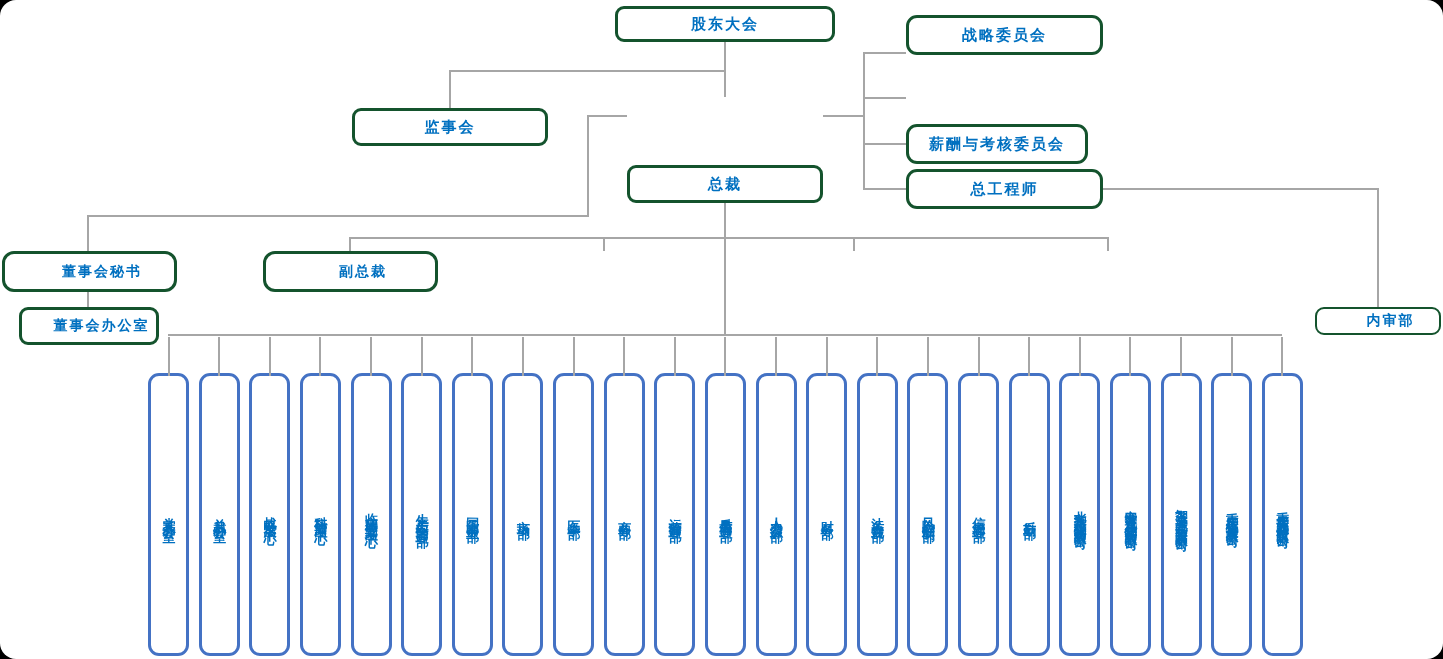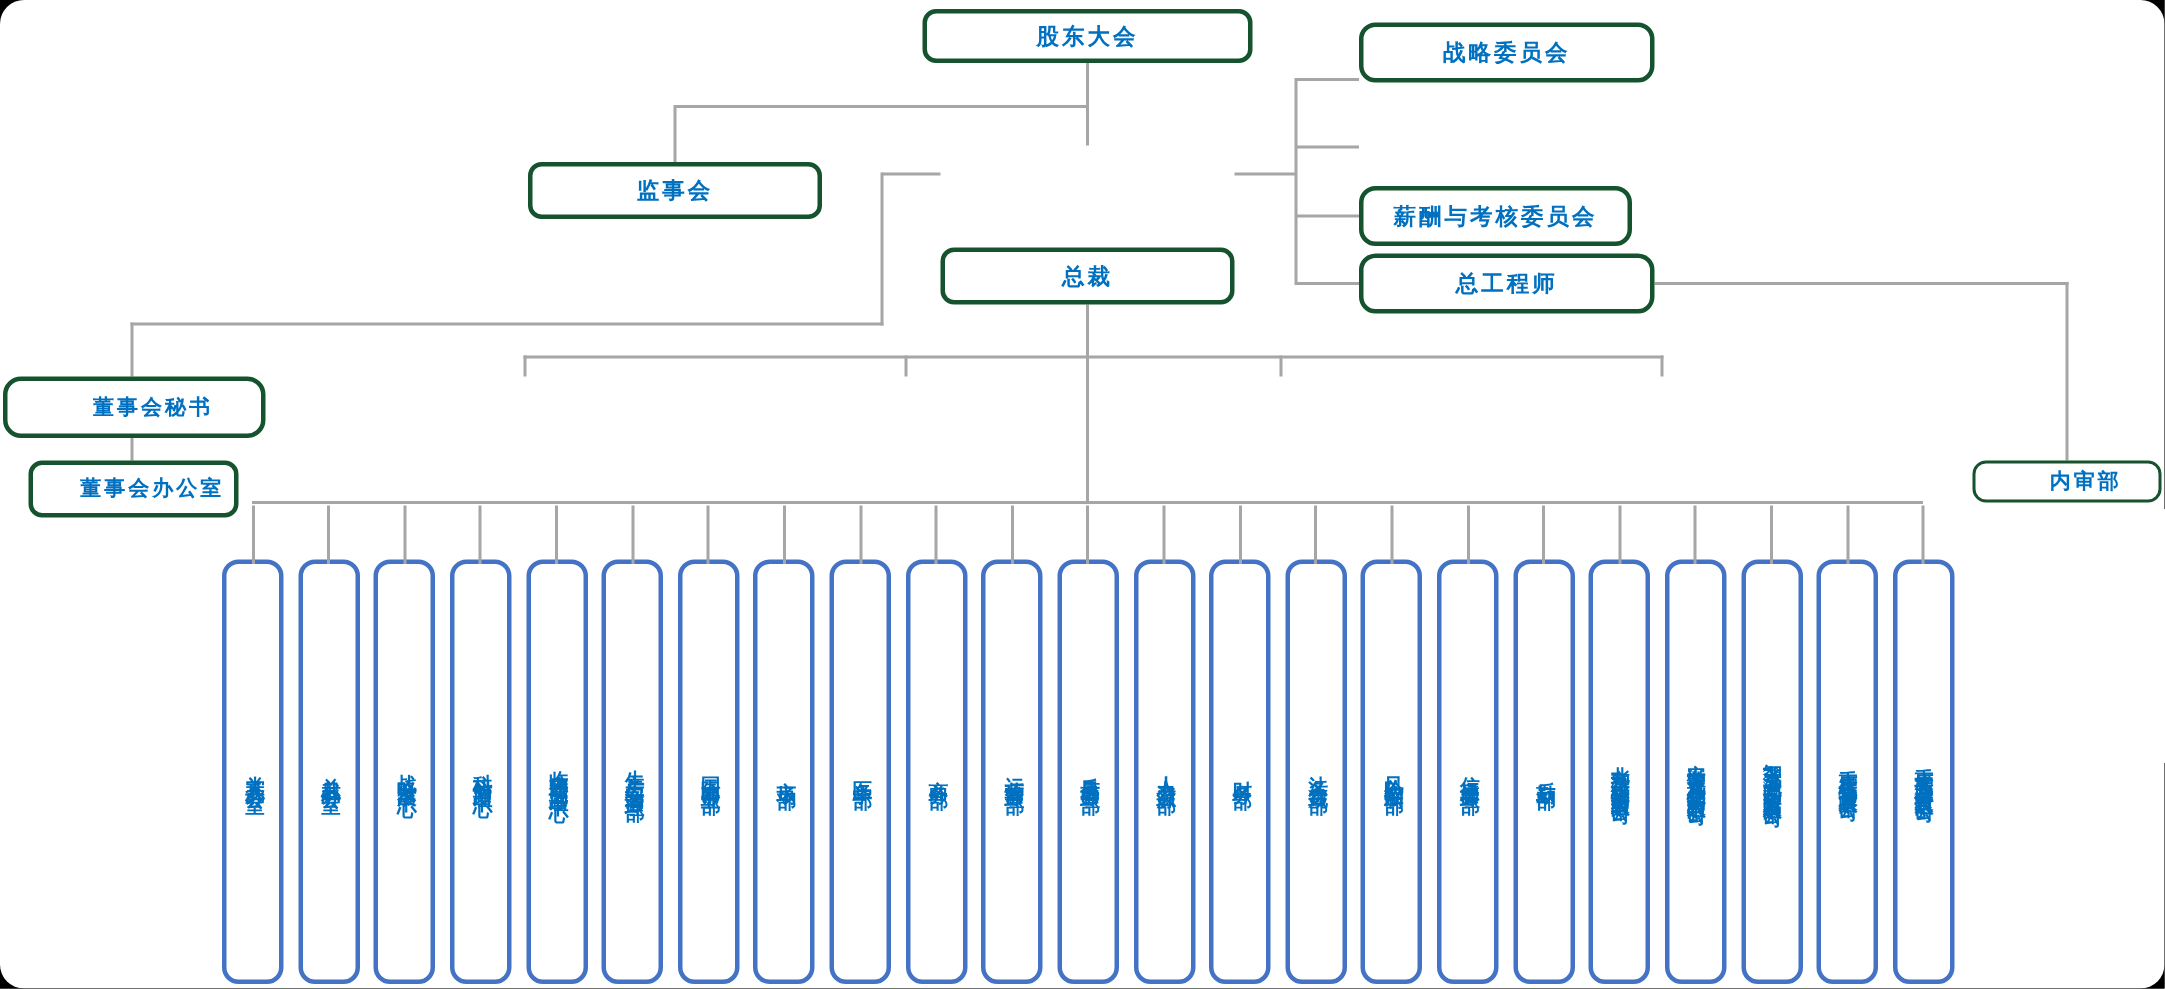--- a/index.html
+++ b/index.html
@@ -70,20 +70,21 @@
 
   <div class="node" style="left:615px;top:6px;width:220px;height:36px">股东大会</div>
   <div class="node" style="left:352px;top:108px;width:196px;height:38px">监事会</div>
   <div class="node" style="left:627px;top:165px;width:196px;height:38px">总裁</div>
 
   <div class="node" style="left:906px;top:15px;width:197px;height:40px;border-radius:11px">战略委员会</div>
   <div class="node" style="left:906px;top:124px;width:182px;height:40px;border-radius:11px">薪酬与考核委员会</div>
   <div class="node" style="left:906px;top:169px;width:197px;height:40px;border-radius:11px">总工程师</div>
 
   <div class="node small r12" style="left:2px;top:251px;width:175px;height:41px">董事会秘书</div>
+  <div class="node small r12" style="left:263px;top:251px;width:175px;height:41px">副总裁</div>
 
   <div class="node small" style="left:19px;top:307px;width:140px;height:38px">董事会办公室</div>
   <div class="node small" style="left:1315px;top:307px;width:126px;height:28px;border-width:2.5px">内审部</div>
 
   <div class="bottom-row">
     <div class="col">
         <span>党委办公室</span>
       </div>
     <div class="col">
         <span>总裁办公室</span>

